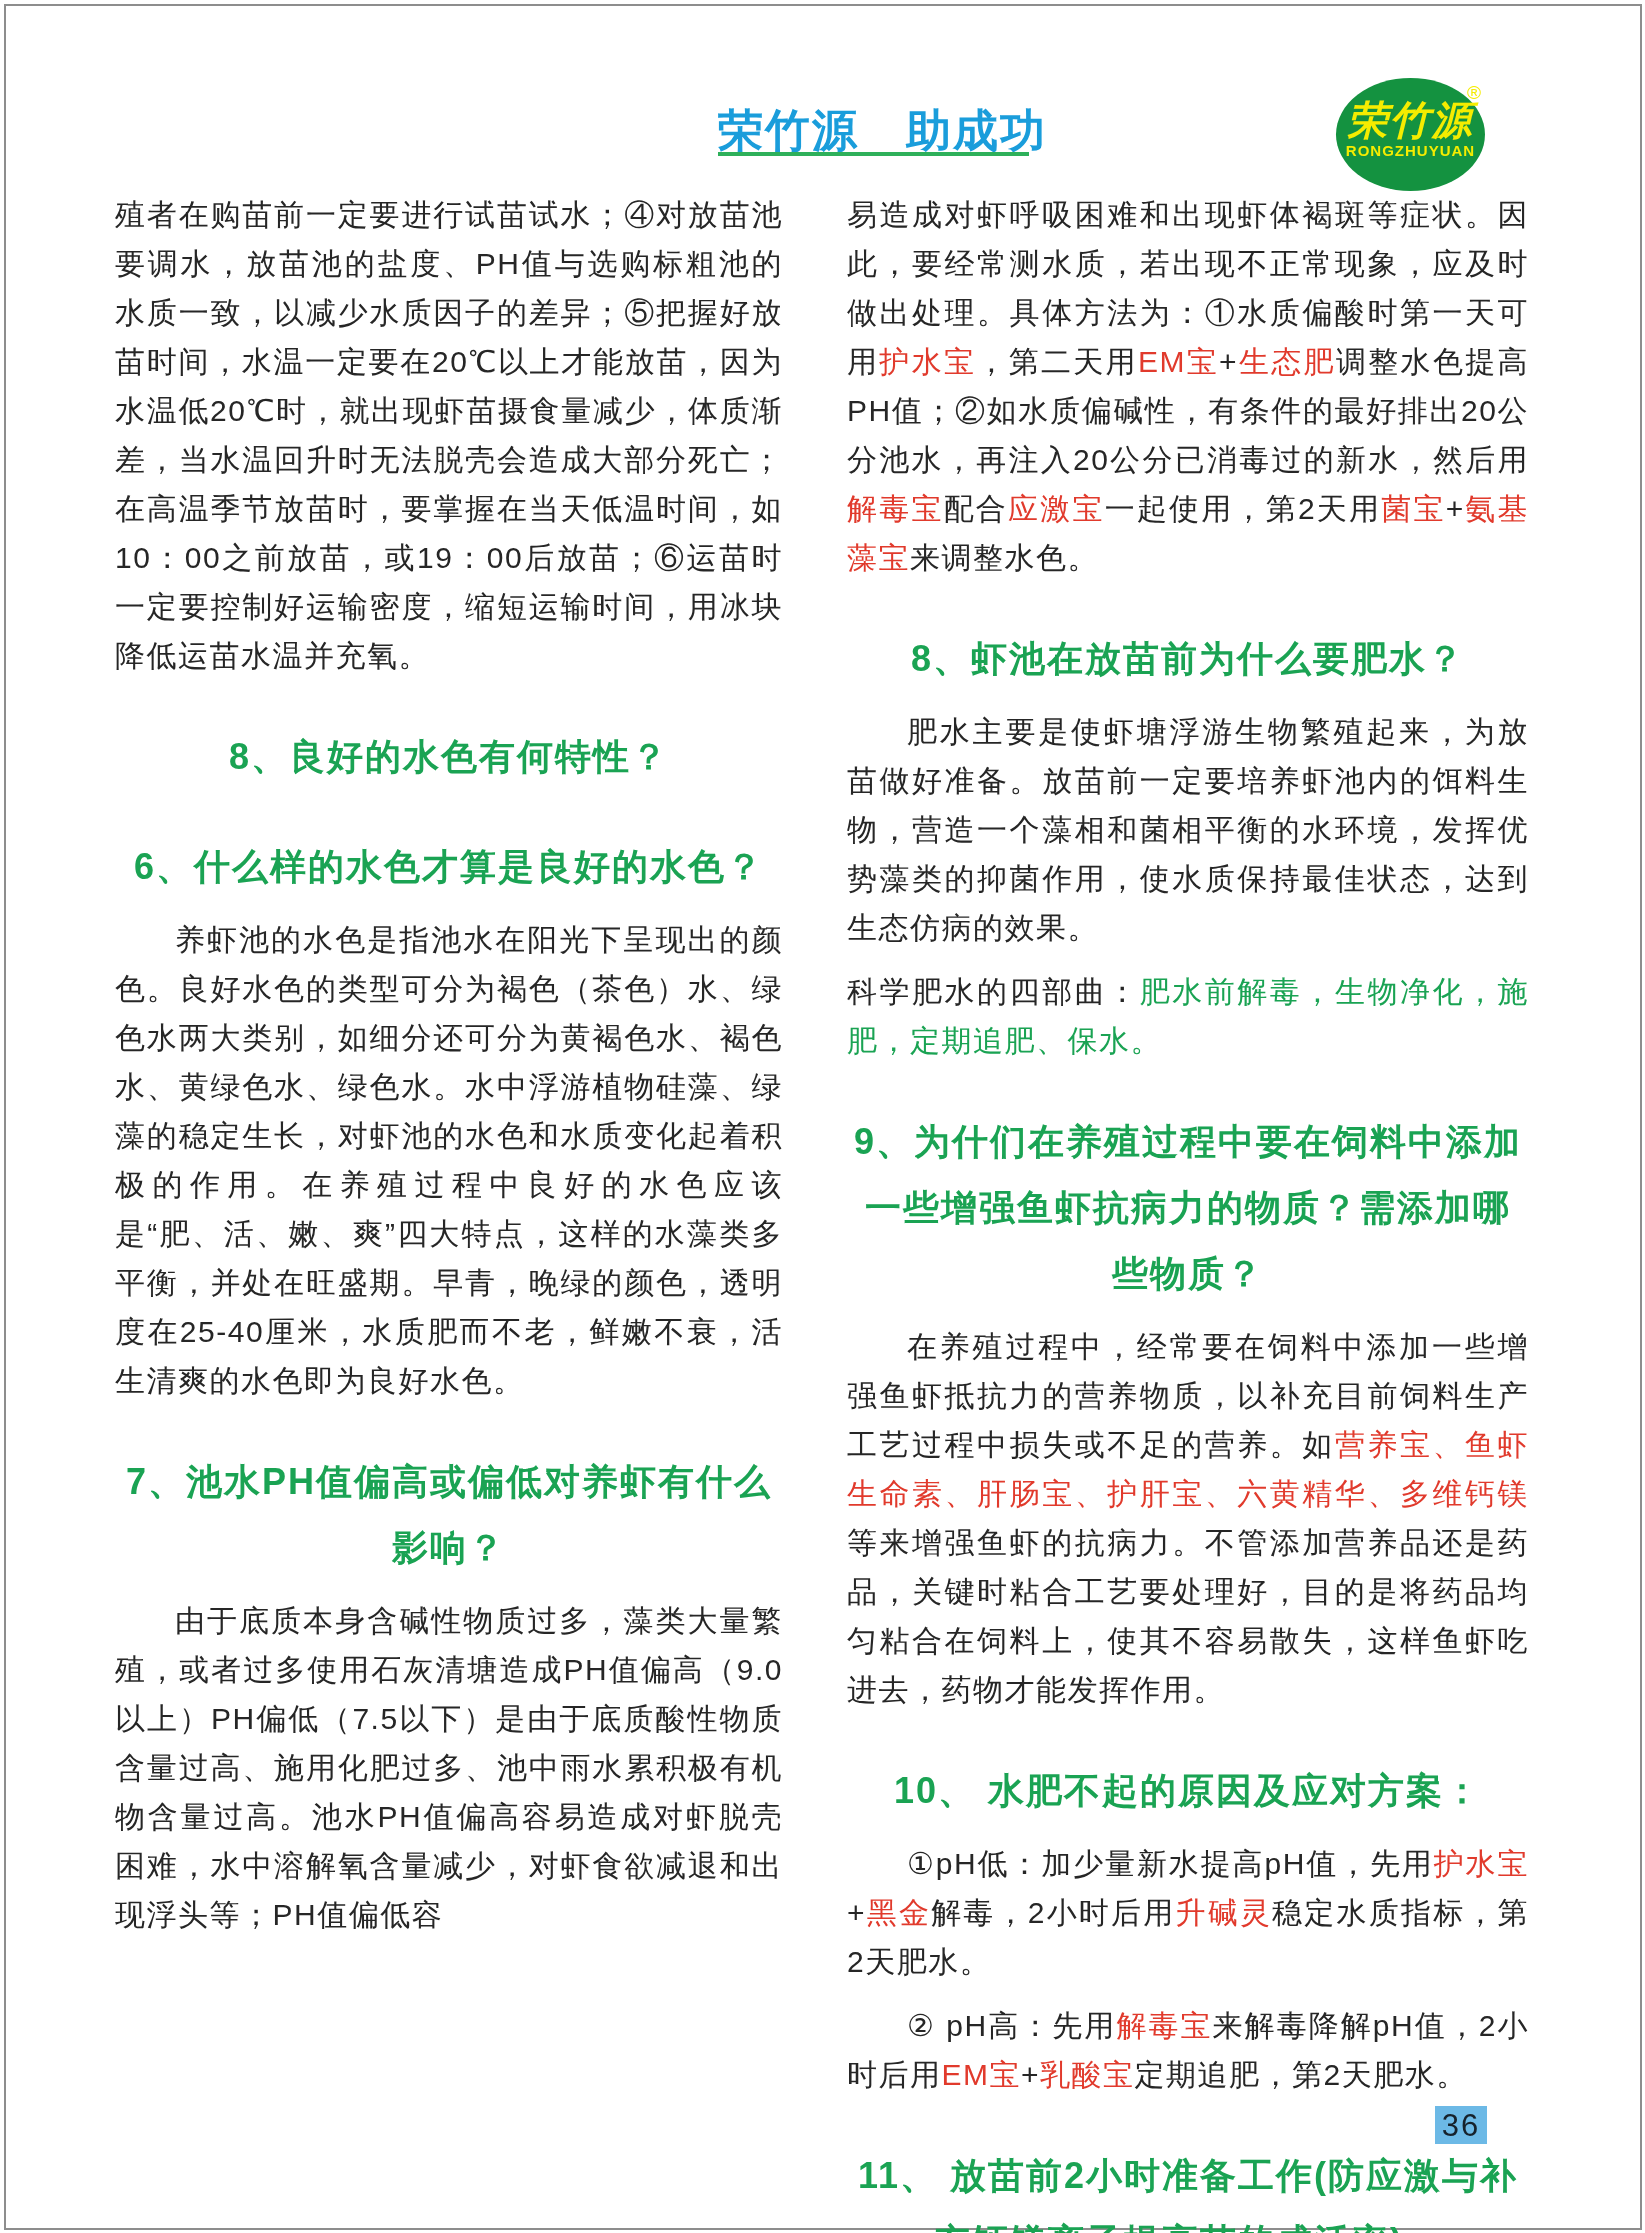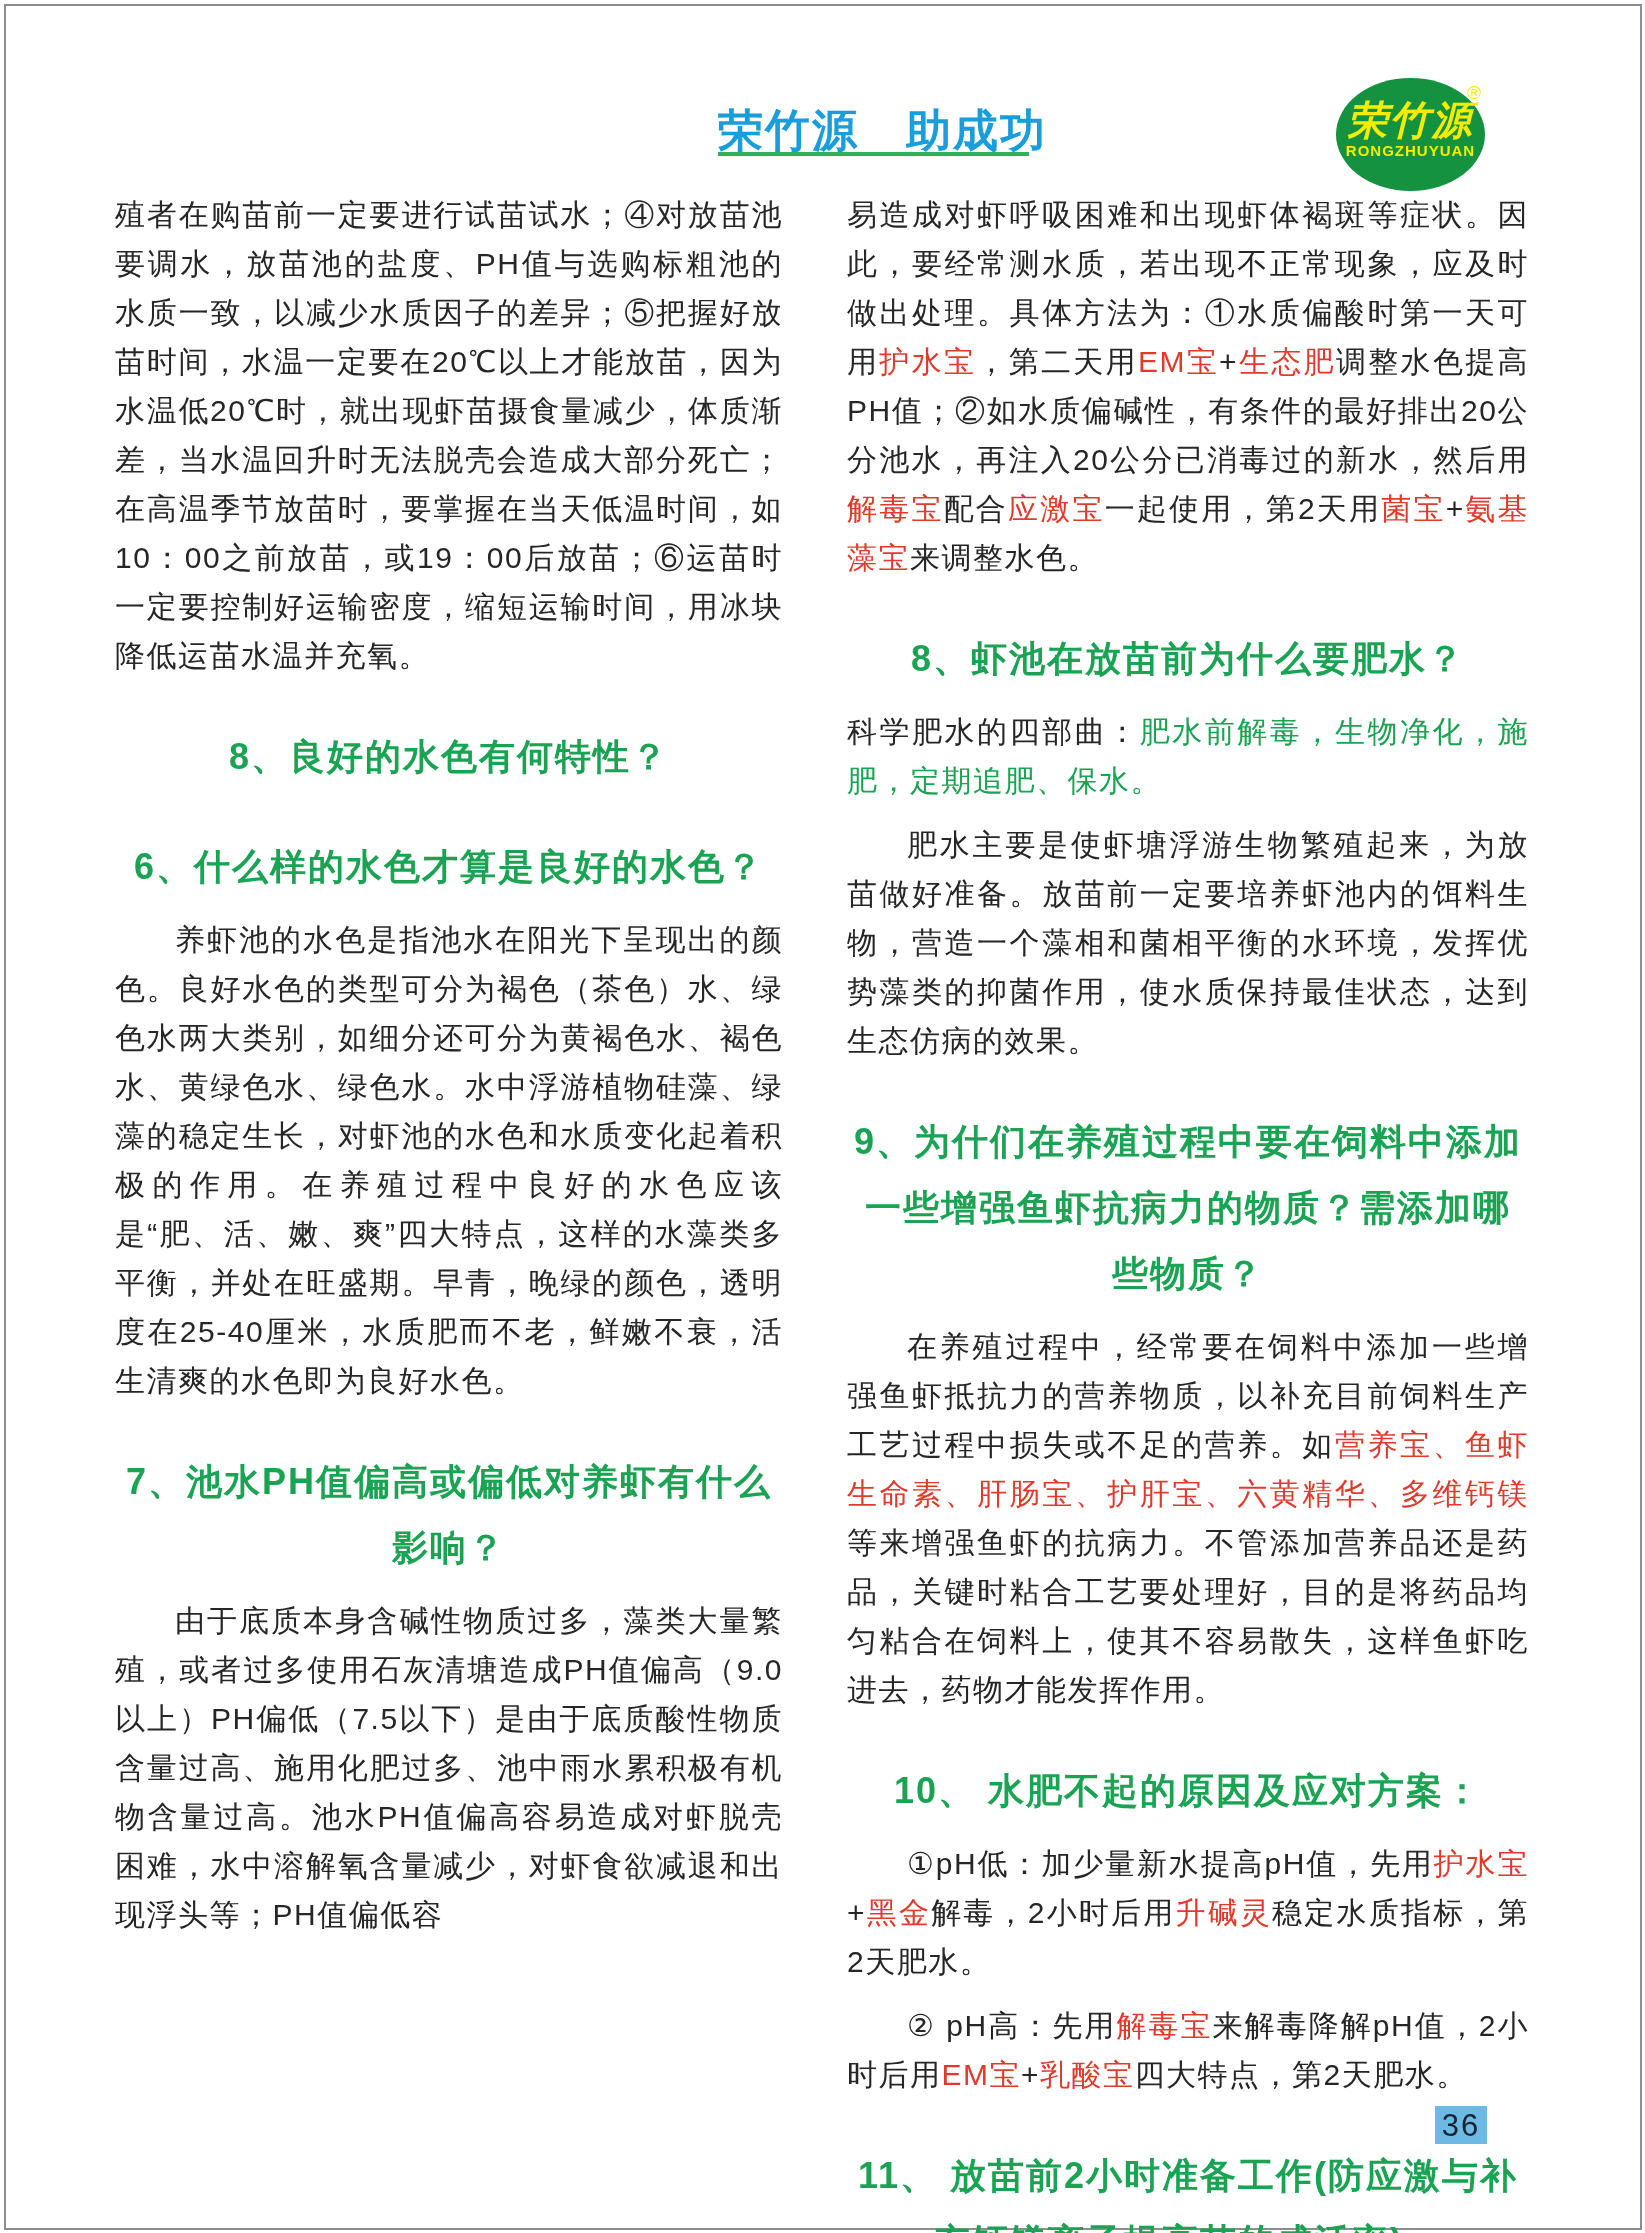--- a/index.html
+++ b/index.html
@@ -63,25 +63,25 @@
     <div class="block para-flush"><span>殖者在购苗前一定要进行试苗试水；④对放苗池要调水，放苗池的盐度、PH值与选购标粗池的水质一致，以减少水质因子的差异；⑤把握好放苗时间，水温一定要在20℃以上才能放苗，因为水温低20℃时，就出现虾苗摄食量减少，体质渐差，当水温回升时无法脱壳会造成大部分死亡；在高温季节放苗时，要掌握在当天低温时间，如10：00之前放苗，或19：00后放苗；⑥运苗时一定要控制好运输密度，缩短运输时间，用冰块降低运苗水温并充氧。</span></div>
     <div class="block heading"><span>8、良好的水色有何特性？</span></div>
     <div class="block heading"><span>6、什么样的水色才算是良好的水色？</span></div>
     <div class="block para"><span>养虾池的水色是指池水在阳光下呈现出的颜色。良好水色的类型可分为褐色（茶色）水、绿色水两大类别，如细分还可分为黄褐色水、褐色水、黄绿色水、绿色水。水中浮游植物硅藻、绿藻的稳定生长，对虾池的水色和水质变化起着积极的作用。在养殖过程中良好的水色应该是“肥、活、嫩、爽”四大特点，这样的水藻类多平衡，并处在旺盛期。早青，晚绿的颜色，透明度在25-40厘米，水质肥而不老，鲜嫩不衰，活生清爽的水色即为良好水色。</span></div>
     <div class="block heading"><span>7、池水PH值偏高或偏低对养虾有什么影响？</span></div>
     <div class="block para"><span>由于底质本身含碱性物质过多，藻类大量繁殖，或者过多使用石灰清塘造成PH值偏高（9.0以上）PH偏低（7.5以下）是由于底质酸性物质含量过高、施用化肥过多、池中雨水累积极有机物含量过高。池水PH值偏高容易造成对虾脱壳困难，水中溶解氧含量减少，对虾食欲减退和出现浮头等；PH值偏低容</span></div>
   </div>
 <div class="column col-right">
     <div class="block para-flush"><span>易造成对虾呼吸困难和出现虾体褐斑等症状。因此，要经常测水质，若出现不正常现象，应及时做出处理。具体方法为：①水质偏酸时第一天可用</span><span class="c-red">护水宝</span><span>，第二天用</span><span class="c-red">EM宝</span><span>+</span><span class="c-red">生态肥</span><span>调整水色提高PH值；②如水质偏碱性，有条件的最好排出20公分池水，再注入20公分已消毒过的新水，然后用</span><span class="c-red">解毒宝</span><span>配合</span><span class="c-red">应激宝</span><span>一起使用，第2天用</span><span class="c-red">菌宝</span><span>+</span><span class="c-red">氨基藻宝</span><span>来调整水色。</span></div>
     <div class="block heading"><span>8、虾池在放苗前为什么要肥水？</span></div>
+    <div class="block para"><span>肥水主要是使虾塘浮游生物繁殖起来，为放苗做好准备。放苗前一定要培养虾池内的饵料生物，营造一个藻相和菌相平衡的水环境，发挥优势藻类的抑菌作用，使水质保持最佳状态，达到生态仿病的效果。</span></div>
     <div class="block para-flush"><span>科学肥水的四部曲：</span><span class="c-green">肥水前解毒，生物净化，施肥，定期追肥、保水。</span></div>
-    <div class="block para"><span>肥水主要是使虾塘浮游生物繁殖起来，为放苗做好准备。放苗前一定要培养虾池内的饵料生物，营造一个藻相和菌相平衡的水环境，发挥优势藻类的抑菌作用，使水质保持最佳状态，达到生态仿病的效果。</span></div>
     <div class="block heading"><span>9、为什们在养殖过程中要在饲料中添加一些增强鱼虾抗病力的物质？需添加哪些物质？</span></div>
     <div class="block para"><span>在养殖过程中，经常要在饲料中添加一些增强鱼虾抵抗力的营养物质，以补充目前饲料生产工艺过程中损失或不足的营养。如</span><span class="c-red">营养宝、鱼虾生命素、肝肠宝、护肝宝、六黄精华、多维钙镁</span><span>等来增强鱼虾的抗病力。不管添加营养品还是药品，关键时粘合工艺要处理好，目的是将药品均匀粘合在饲料上，使其不容易散失，这样鱼虾吃进去，药物才能发挥作用。</span></div>
     <div class="block heading"><span>10、 水肥不起的原因及应对方案：</span></div>
     <div class="block para"><span>①pH低：加少量新水提高pH值，先用</span><span class="c-red">护水宝</span><span>+</span><span class="c-red">黑金</span><span>解毒，2小时后用</span><span class="c-red">升碱灵</span><span>稳定水质指标，第2天肥水。</span></div>
-    <div class="block para"><span>② pH高：先用</span><span class="c-red">解毒宝</span><span>来解毒降解pH值，2小时后用</span><span class="c-red">EM宝</span><span>+</span><span class="c-red">乳酸宝</span><span>四大特点，第2天肥水。</span></div>
+    <div class="block para"><span>② pH高：先用</span><span class="c-red">解毒宝</span><span>来解毒降解pH值，2小时后用</span><span class="c-red">EM宝</span><span>+</span><span class="c-red">乳酸宝</span><span>定期追肥，第2天肥水。</span></div>
     <div class="block heading"><span>11、 放苗前2小时准备工作(防应激与补充钙镁离子提高苗的成活率)：</span></div>
     <div class="block para"><span>①用</span><span class="c-red">多维钙镁</span><span>+</span><span class="c-red">应激宝</span><span>全池泼洒。</span></div>
   </div>
 
 <div class="pagenum">36</div>
 
 
 </body></html>

